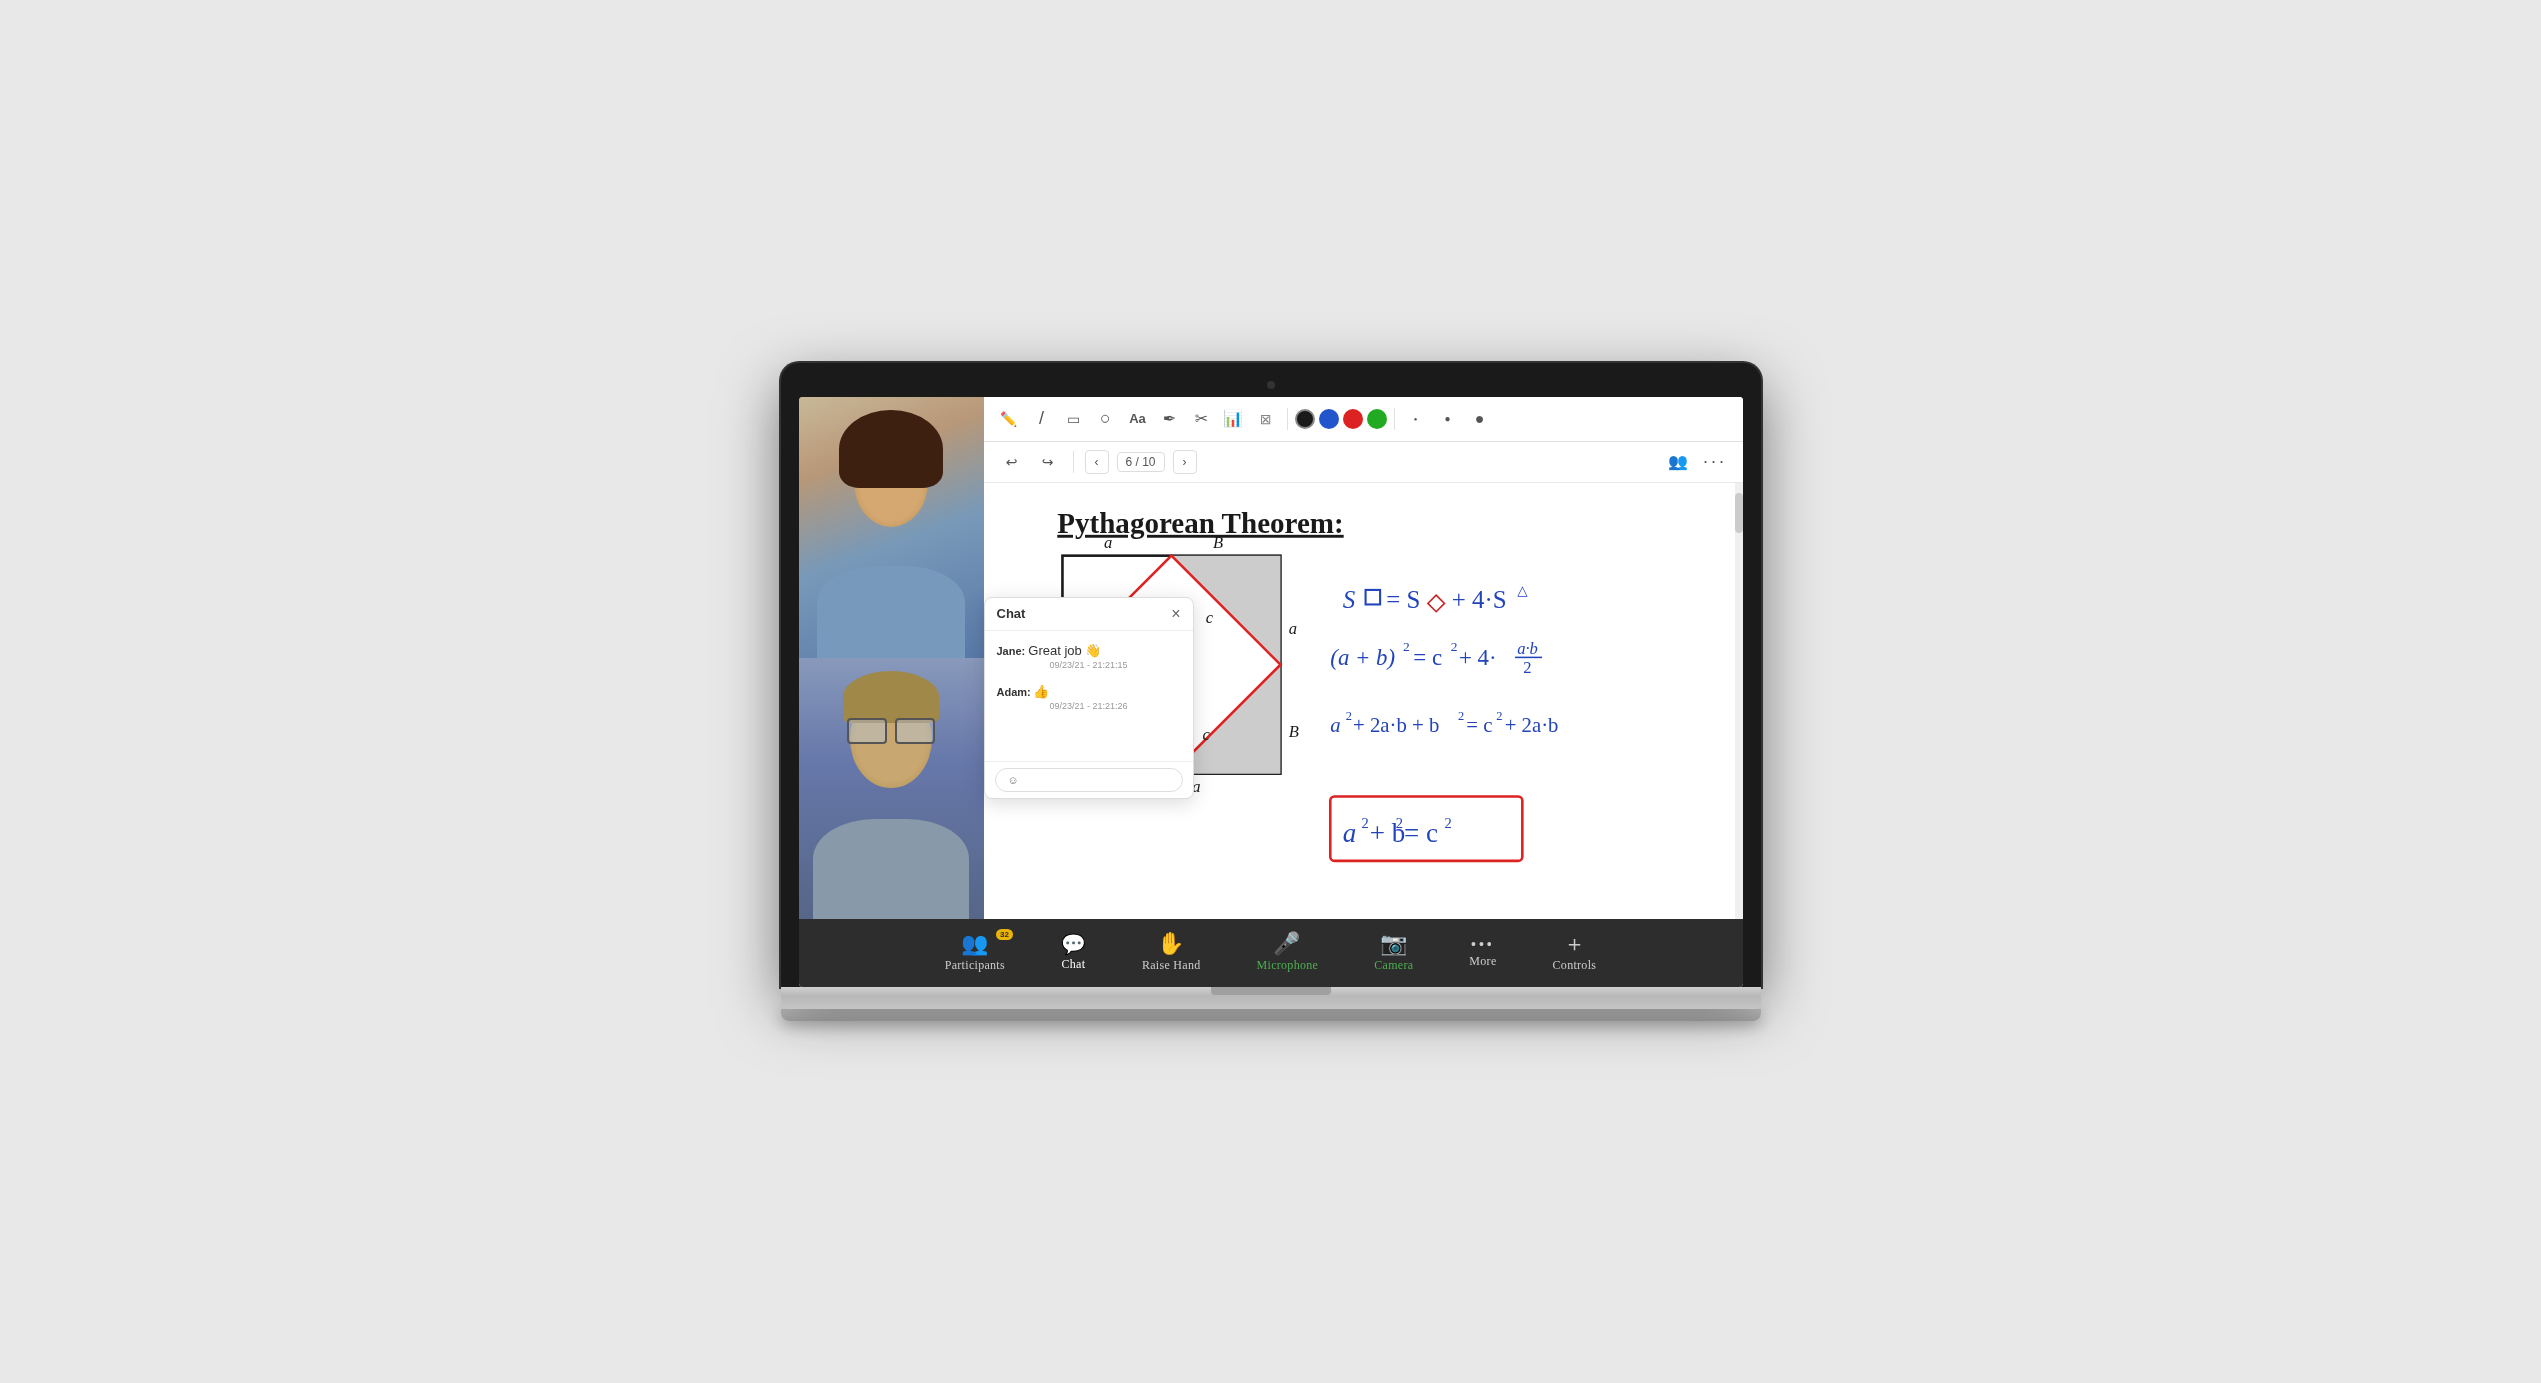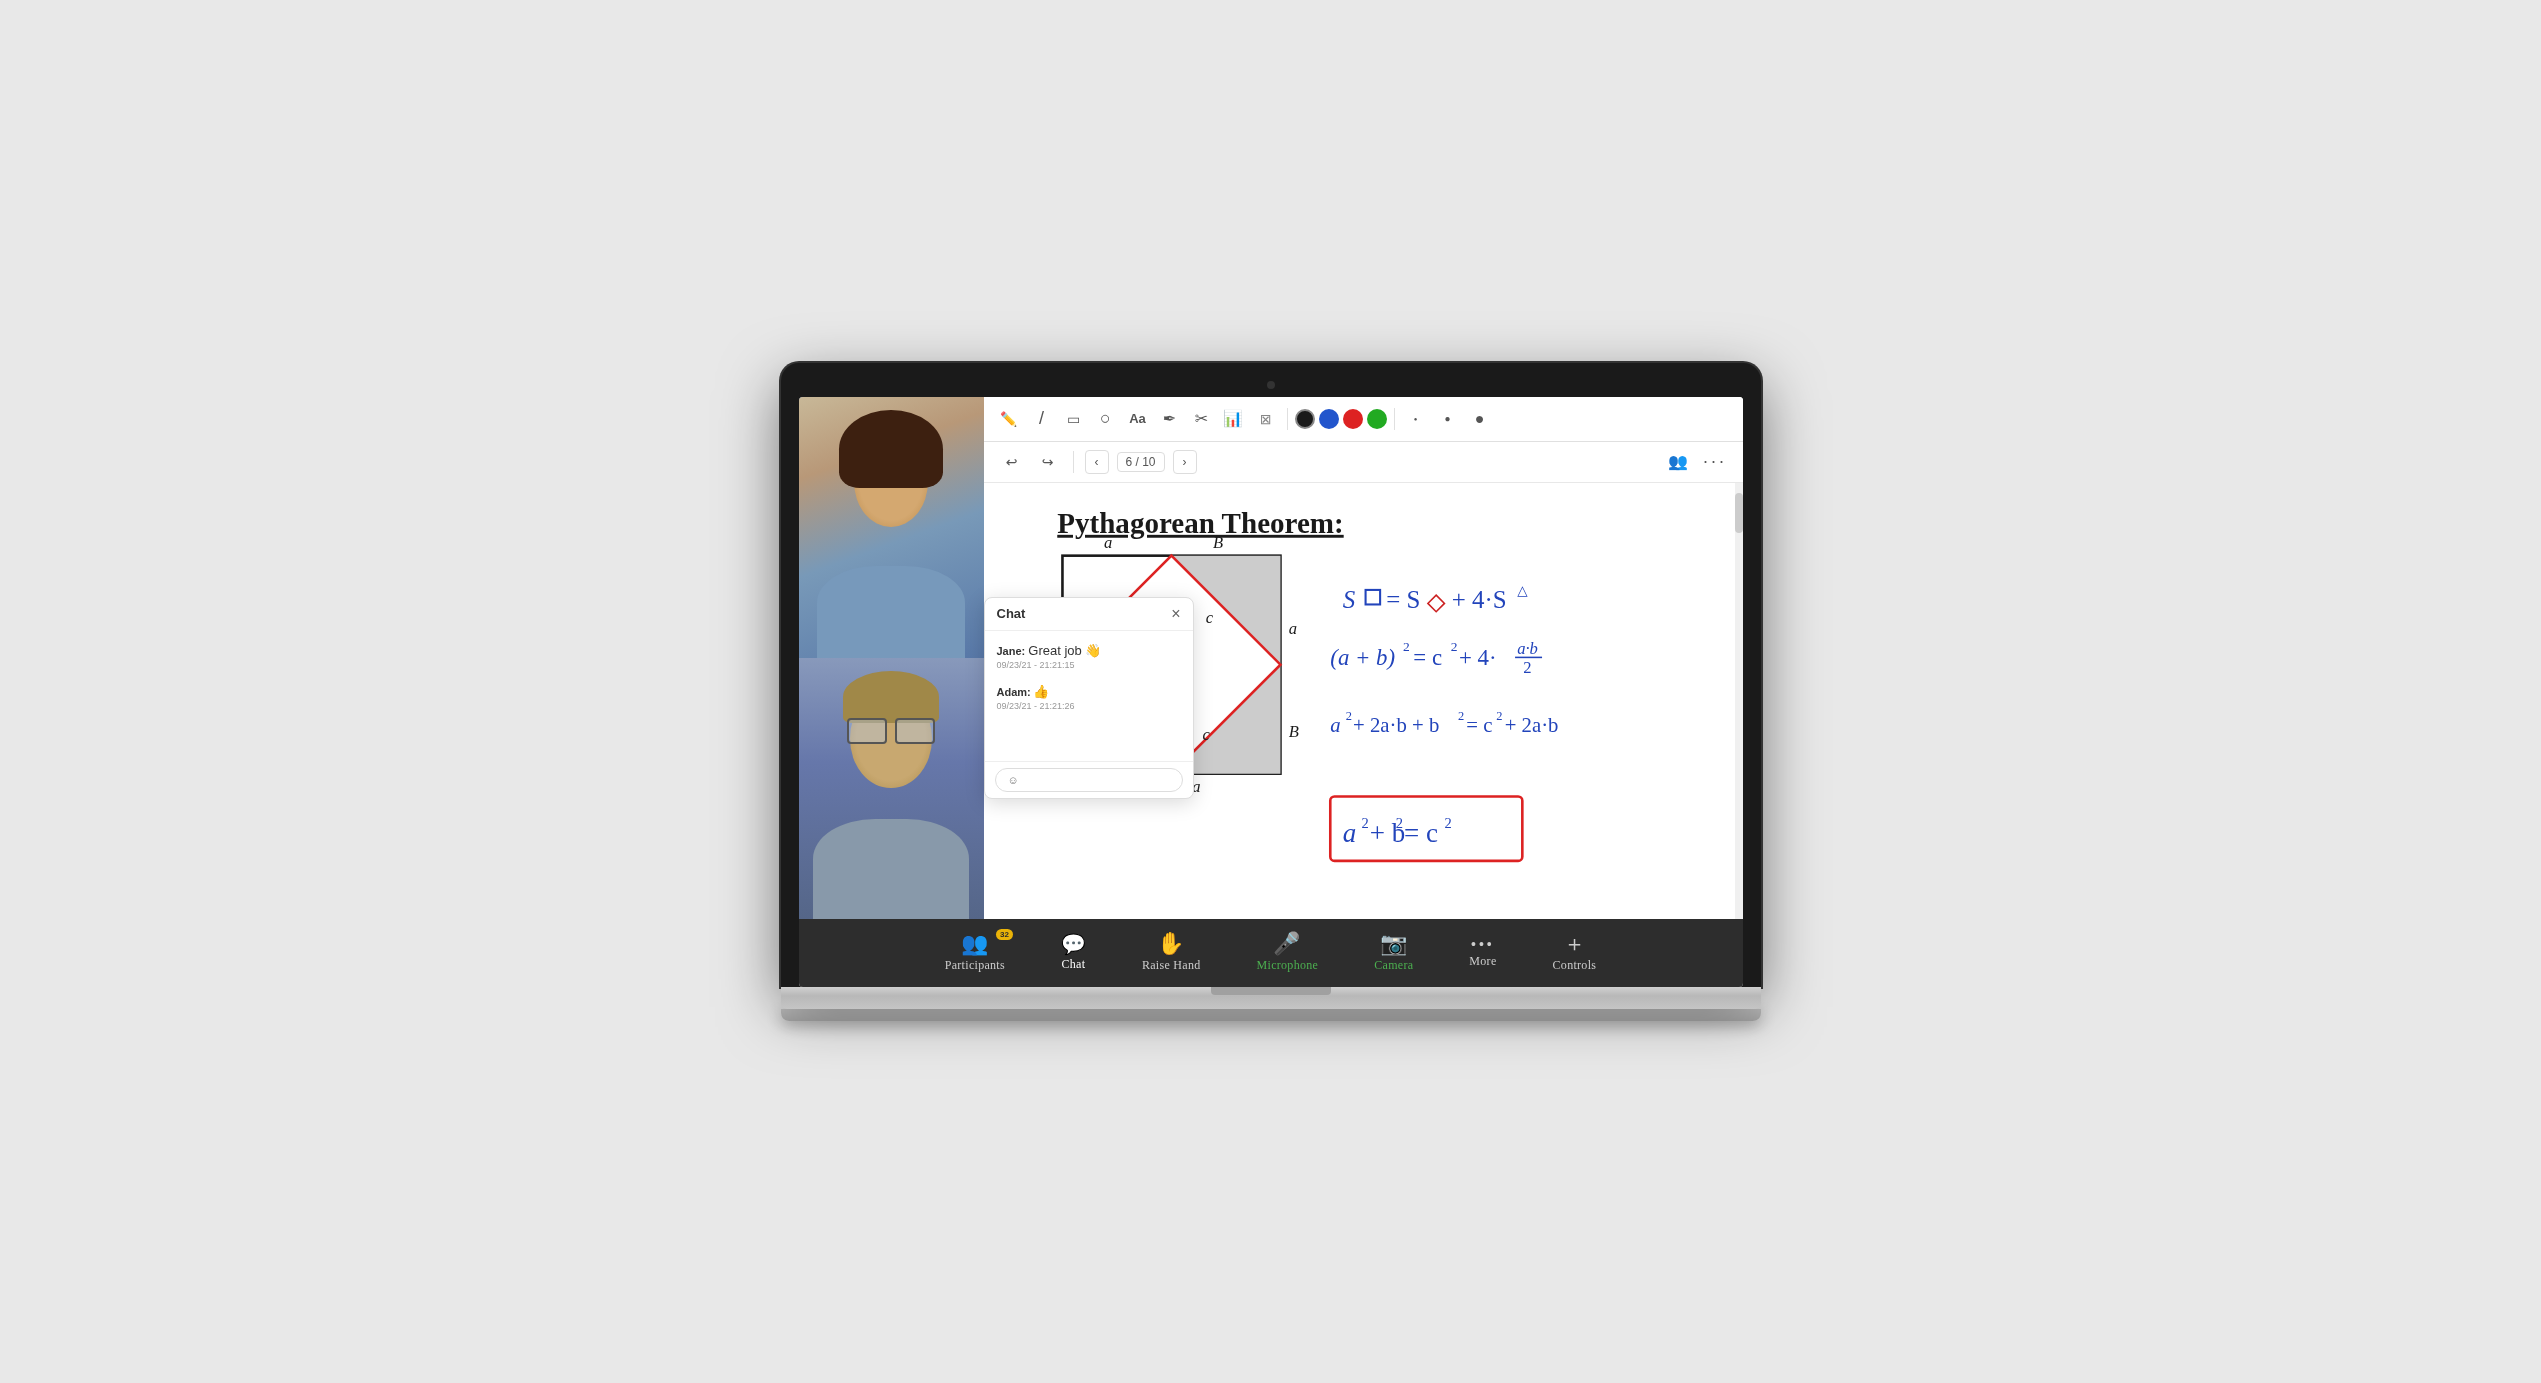--- a/index.html
+++ b/index.html
@@ -159,20 +159,21 @@
     .chat-text {
       font-size: 13px;
       color: #333;
     }
 
     .chat-time {
       font-size: 9px;
       color: #999;
       display: block;
       margin-top: 1px;
+      text-align: center;
     }
 
     .chat-input-area {
       border-top: 1px solid #eee;
       padding: 6px 10px;
       display: flex;
       align-items: center;
     }
 
     .chat-input {

